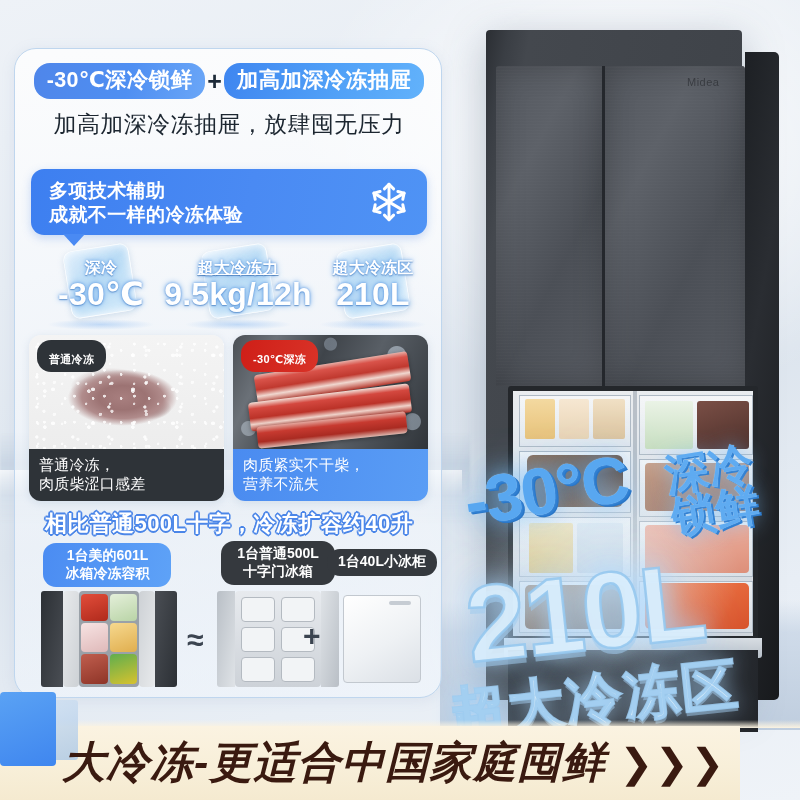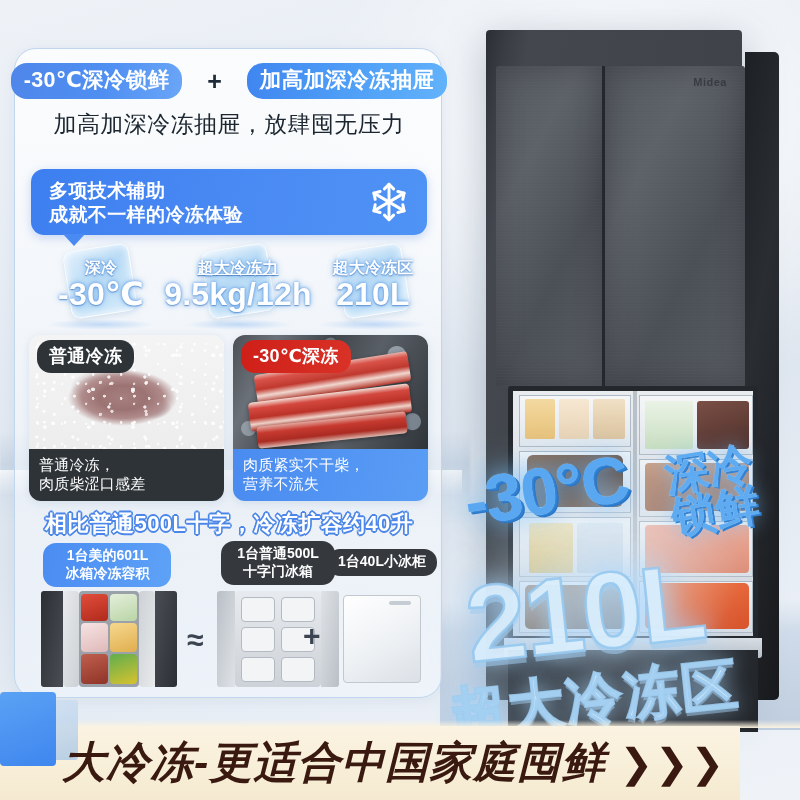--- a/index.html
+++ b/index.html
@@ -38,21 +38,21 @@
     position:absolute; left:14px; top:48px; width:428px; height:650px;
     border-radius:22px;
     border:1.6px solid #bfd6ee;
     background:linear-gradient(180deg,rgba(255,255,255,.80) 0%,rgba(250,252,255,.62) 45%,rgba(243,248,254,.50) 100%);
     box-shadow:0 2px 14px rgba(120,150,185,.13);
   }
 
   
   .pill-row {
     position:absolute; left:0; top:14px; width:428px;
-    display:flex; align-items:center; justify-content:center; gap:24px;
+    display:flex; align-items:center; justify-content:center; gap:1px;
   }
   .pill {
     border-radius:16px; color:#fff; font-weight:700; letter-spacing:.3px;
     padding:5px 13px 7px; font-size:21.5px; line-height:1.12; white-space:nowrap;
   }
   .pill-a { background:linear-gradient(100deg,#4f86ea 0%,#4f8ff2 55%,#6aa6f7 100%); }
   .pill-b { background:linear-gradient(100deg,#3f86f0 0%,#50a0f7 55%,#62b2fb 100%); }
   .plus-sign { font-size:25px; font-weight:700; color:#1d2a38; line-height:1; padding:0 1px; }
 
   .subtitle {
@@ -149,22 +149,22 @@
   }
   .rib1 { left:22px; top:28px; width:155px; height:30px; transform:rotate(-9deg);
     background:linear-gradient(180deg,#e8b0a8 0%,#d9534a 18%,#c0392f 50%,#f0d7cf 72%,#b93a2f 100%); }
   .rib2 { left:16px; top:58px; width:162px; height:29px; transform:rotate(-7deg);
     background:linear-gradient(180deg,#f2ded6 0%,#d4483f 22%,#bb3228 55%,#efd2c9 76%,#ad2f25 100%); }
   .rib3 { left:24px; top:84px; width:150px; height:22px; transform:rotate(-6deg);
     background:linear-gradient(180deg,#e3a79e 0%,#c73a30 30%,#aa2b22 70%,#ddb9b0 100%); }
 
   .meat-badge {
     position:absolute; left:8px; top:5px; z-index:4;
-    padding:4px 12px 5px; border-radius:14px; color:#fff;
-    font-size:18px; font-weight:700; letter-spacing:.3px; white-space:nowrap;
+    padding:12px 12px 5px; border-radius:14px; color:#fff;
+    font-size:11px; font-weight:700; letter-spacing:.3px; white-space:nowrap;
   }
   .badge-dark { background:#2e3338; }
   .badge-red  { background:linear-gradient(100deg,#cf1f18,#d93227); }
   .meat-caption {
     position:absolute; left:0; top:114px; width:195px; height:52px;
     padding:6px 10px 0; font-size:15px; line-height:1.28; white-space:pre-line;
     letter-spacing:.2px;
   }
   .cap-dark { background:#2e3338; color:#fff; }
   .cap-blue { background:linear-gradient(100deg,#4a8bf0,#5a9df5); color:#fff; }
@@ -209,22 +209,22 @@
   }
   .door-l { left:10px; width:107px; border-radius:3px 0 0 0; }
   .door-r { left:119px; width:140px; border-radius:0 3px 0 0; }
   .door-seam { position:absolute; left:116px; top:36px; width:3px; height:320px; background:#24272c; }
   .door-texture {
     position:absolute; inset:0; opacity:.28;
     background-image:repeating-linear-gradient(0deg,rgba(255,255,255,.05) 0 1px,transparent 1px 3px);
   }
   .brand-logo {
     position:absolute; right:18px; top:10px; width:40px; height:14px;
-    color:#32353a; font-size:11px; font-weight:700; letter-spacing:.5px;
-    text-align:right; opacity:.82;
+    color:#32353a; font-size:11px; font-weight:400; letter-spacing:.5px;
+    text-align:left; opacity:.82;
   }
   .side-panel {
     position:absolute; left:259px; top:22px; width:34px; height:648px;
     background:linear-gradient(100deg,#1d2024 0%,#2a2d32 40%,#17191c 100%);
     border-radius:0 5px 5px 0;
   }
   
   .freezer {
     position:absolute; left:22px; top:356px; width:250px; height:255px;
     background:linear-gradient(180deg,#e9ecef 0%,#dfe3e8 50%,#cfd5dc 100%);

